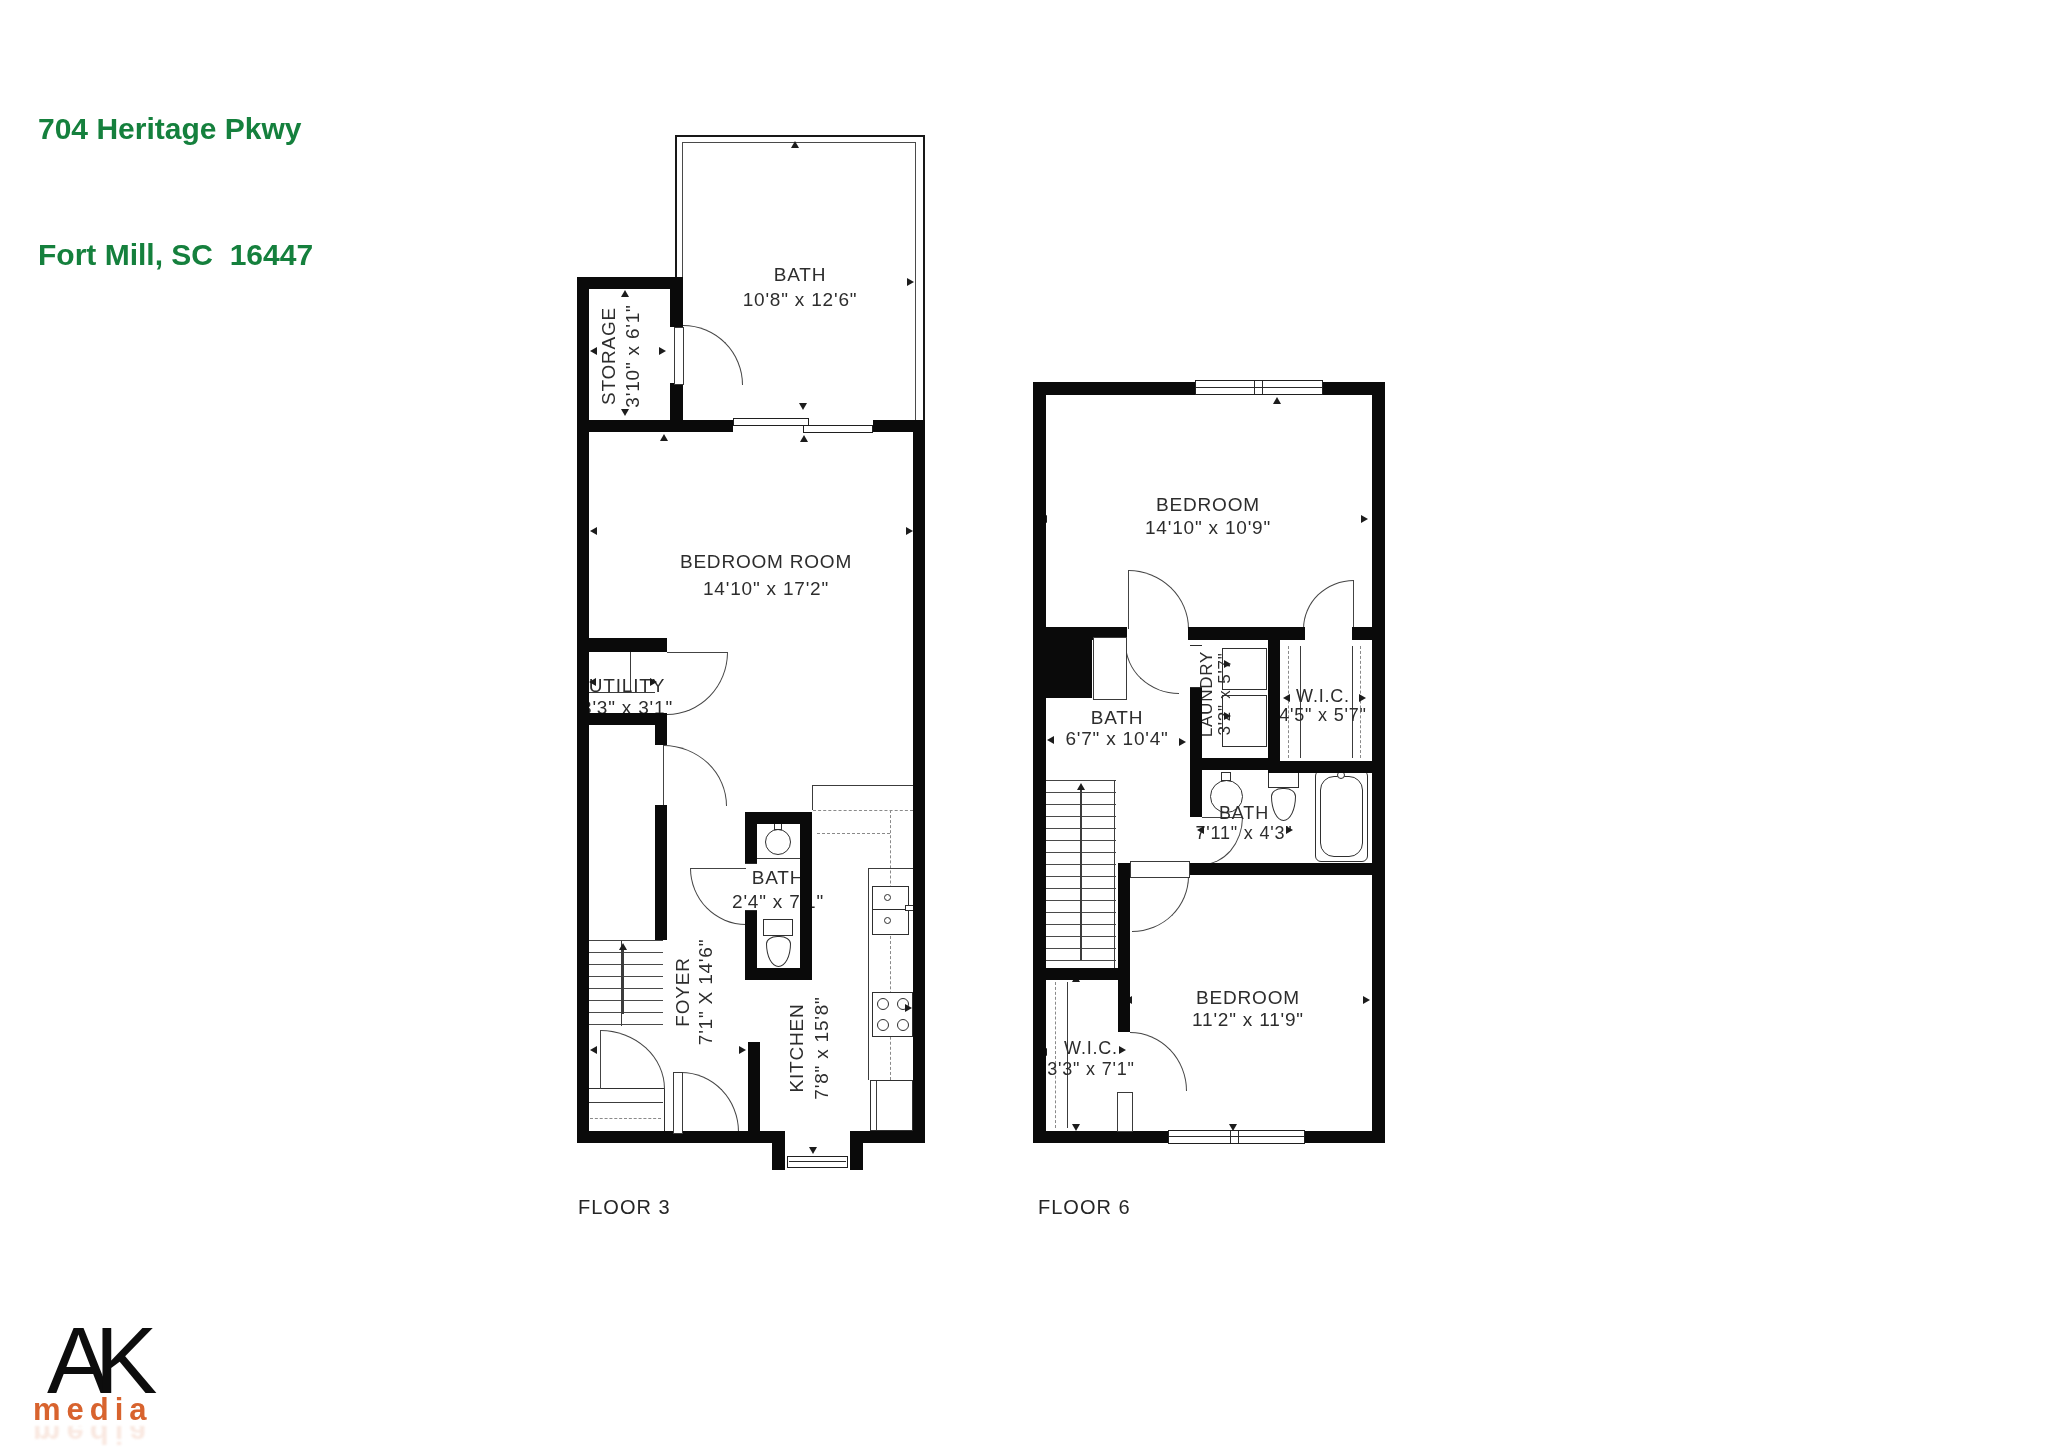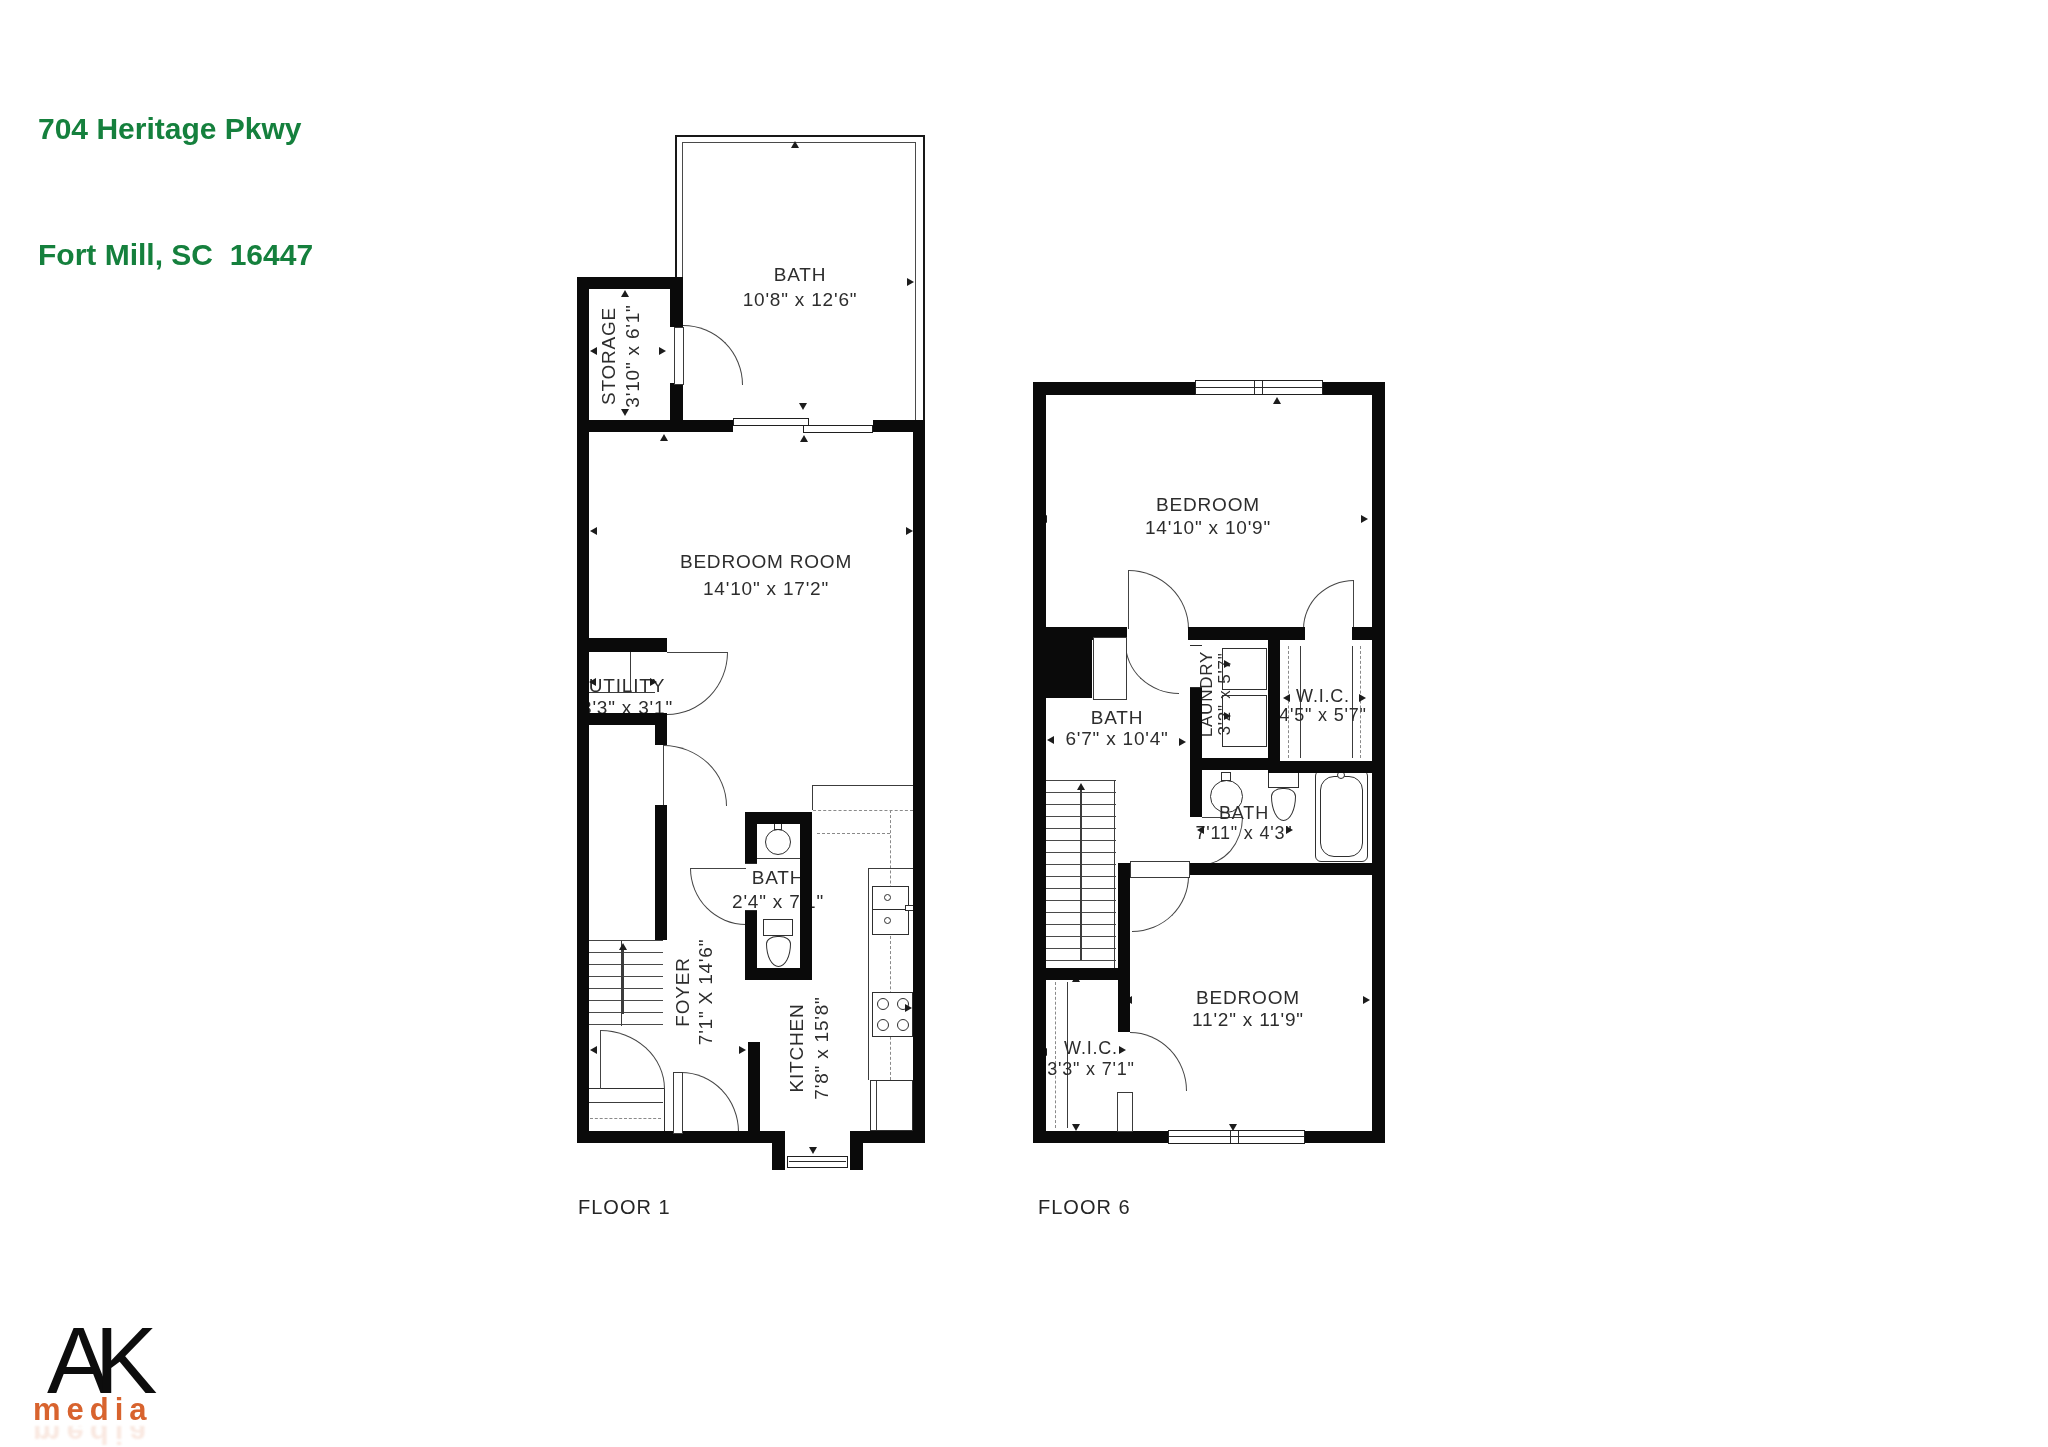--- a/index.html
+++ b/index.html
@@ -165,21 +165,21 @@
     <div>7'1" X 14'6"</div>
   </div>
   <div class="hlabel" style="left:778px;top:890px;line-height:24px;font-size:19px;">
     <div>BATH</div>
     <div>2'4" x 7'1"</div>
   </div>
   <div class="vlabel" style="left:809px;top:1048px;line-height:25px;font-size:19px;">
     <div>KITCHEN</div>
     <div>7'8" x 15'8"</div>
   </div>
-  <div class="floor-label" style="left:578px;top:1196px;">FLOOR 1</div>
+  <div class="floor-label" style="left:578px;top:1196px;">FLOOR 3</div>
 
   <div class="w" style="left:1033px;top:382px;width:13px;height:761px;"></div>
   <div class="w" style="left:1033px;top:382px;width:162px;height:13px;"></div>
   <div class="w" style="left:1323px;top:382px;width:62px;height:13px;"></div>
   <div class="w" style="left:1372px;top:382px;width:13px;height:761px;"></div>
   <div class="w" style="left:1033px;top:1131px;width:135px;height:12px;"></div>
   <div class="w" style="left:1305px;top:1131px;width:80px;height:12px;"></div>
   <div class="w" style="left:1046px;top:627px;width:81px;height:13px;"></div>
   <div class="w" style="left:1188px;top:627px;width:117px;height:13px;"></div>
   <div class="w" style="left:1352px;top:627px;width:20px;height:13px;"></div>

